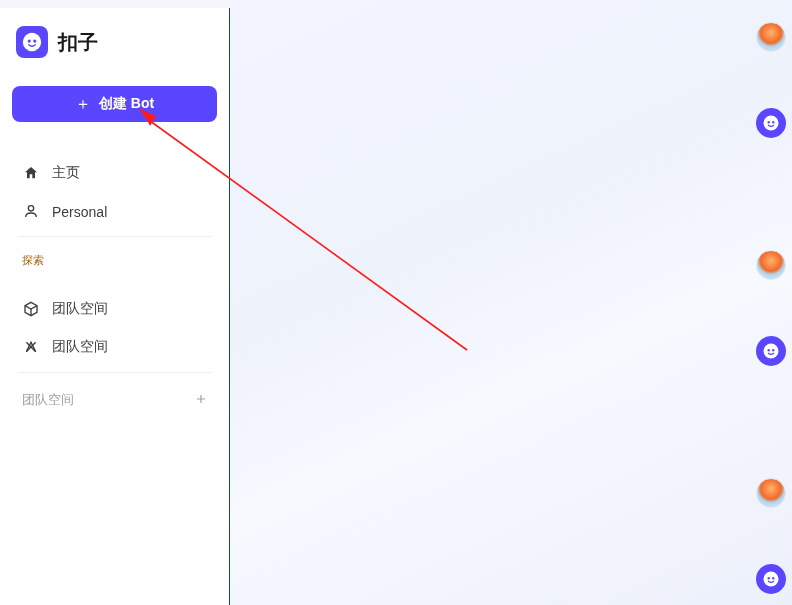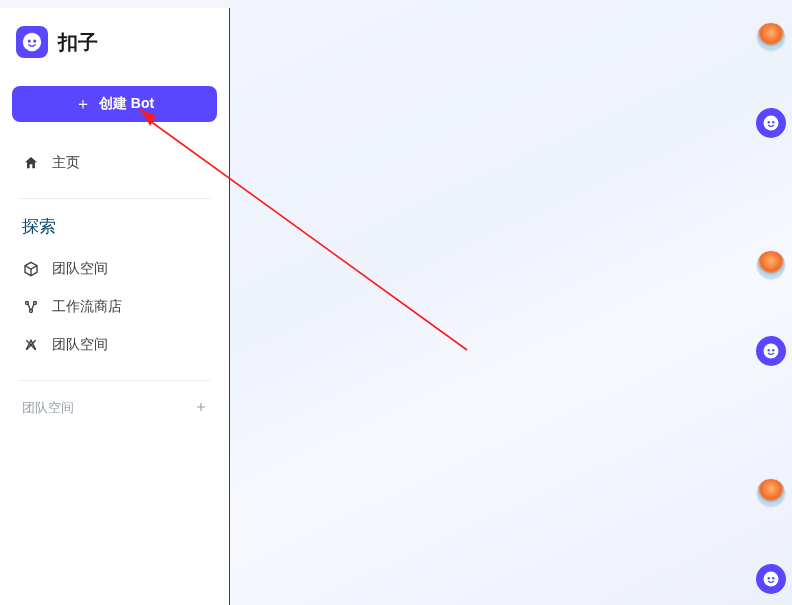--- a/index.html
+++ b/index.html
@@ -51,39 +51,39 @@
     margin-bottom: 18px;
   }
   .create-btn .plus {
     font-size: 16px;
     font-weight: 400;
     line-height: 1;
   }
   .nav-group { padding: 4px 0; }
   .nav-item {
     display: flex;
-    align-items: center;
+    align-items: flex-end;
     gap: 12px;
     height: 38px;
     padding: 0 10px;
     border-radius: 6px;
     color: #3a3d44;
     font-size: 14px;
     cursor: pointer;
   }
   .nav-item .icon { width: 18px; height: 18px; display:flex; align-items:center; justify-content:center; color:#3a3d44;}
   .nav-item .icon svg { width: 16px; height: 16px; }
   .hr {
     border: none;
     border-top: 1px solid #eceef3;
     margin: 12px 6px;
   }
   .section-label {
-    font-size: 17px;
-    color: #0c4a6e;
+    font-size: 11px;
+    color: #a16207;
     padding: 4px 10px 8px 10px;
   }
   .team-row {
     display: flex;
     align-items: flex-end;
     justify-content: space-between;
     padding: 4px 6px 4px 10px;
   }
   .team-row .label {
     font-size: 13px;
@@ -165,48 +165,45 @@
 
   <div class="nav-group">
     <div class="nav-item">
       <span class="icon">
         <svg viewBox="0 0 24 24" fill="currentColor">
             <path d="M12 3 L3 11 H6 V20 H10 V14 H14 V20 H18 V11 H21 Z"></path>
           </svg>
       </span>
       <span>主页</span>
     </div>
+    <div class="nav-item">
+      <span class="icon">
+        <svg viewBox="0 0 24 24" fill="none" stroke="currentColor" stroke-width="2">
+            <circle cx="12" cy="8" r="4"></circle>
+            <path d="M4 21c0-4 4-6 8-6s8 2 8 6"></path>
+          </svg>
+      </span>
+      <span>Personal</span>
+    </div>
   </div>
 
   <hr class="hr">
 
   <div class="section-label">探索</div>
 
   <div class="nav-group">
     <div class="nav-item">
       <span class="icon">
         <svg viewBox="0 0 24 24" fill="none" stroke="currentColor" stroke-width="2">
             <path d="M12 2 L21 7 L21 17 L12 22 L3 17 L3 7 Z"></path>
             <path d="M3 7 L12 12 L21 7"></path>
             <path d="M12 12 V22"></path>
           </svg>
       </span>
       <span>团队空间</span>
-    </div>
-    <div class="nav-item">
-      <span class="icon">
-        <svg viewBox="0 0 24 24" fill="none" stroke="currentColor" stroke-width="2">
-            <circle cx="6" cy="6" r="2.2"></circle>
-            <circle cx="18" cy="6" r="2.2"></circle>
-            <circle cx="12" cy="18" r="2.2"></circle>
-            <path d="M7.5 7.5 L11 16"></path>
-            <path d="M16.5 7.5 L13 16"></path>
-          </svg>
-      </span>
-      <span>工作流商店</span>
     </div>
     <div class="nav-item">
       <span class="icon">
         <svg viewBox="0 0 24 24" fill="none" stroke="currentColor" stroke-width="2">
             <path d="M5 19 L12 5 L19 19"></path>
             <path d="M5 5 L19 19"></path>
             <path d="M19 5 L5 19"></path>
           </svg>
       </span>
       <span>团队空间</span>

